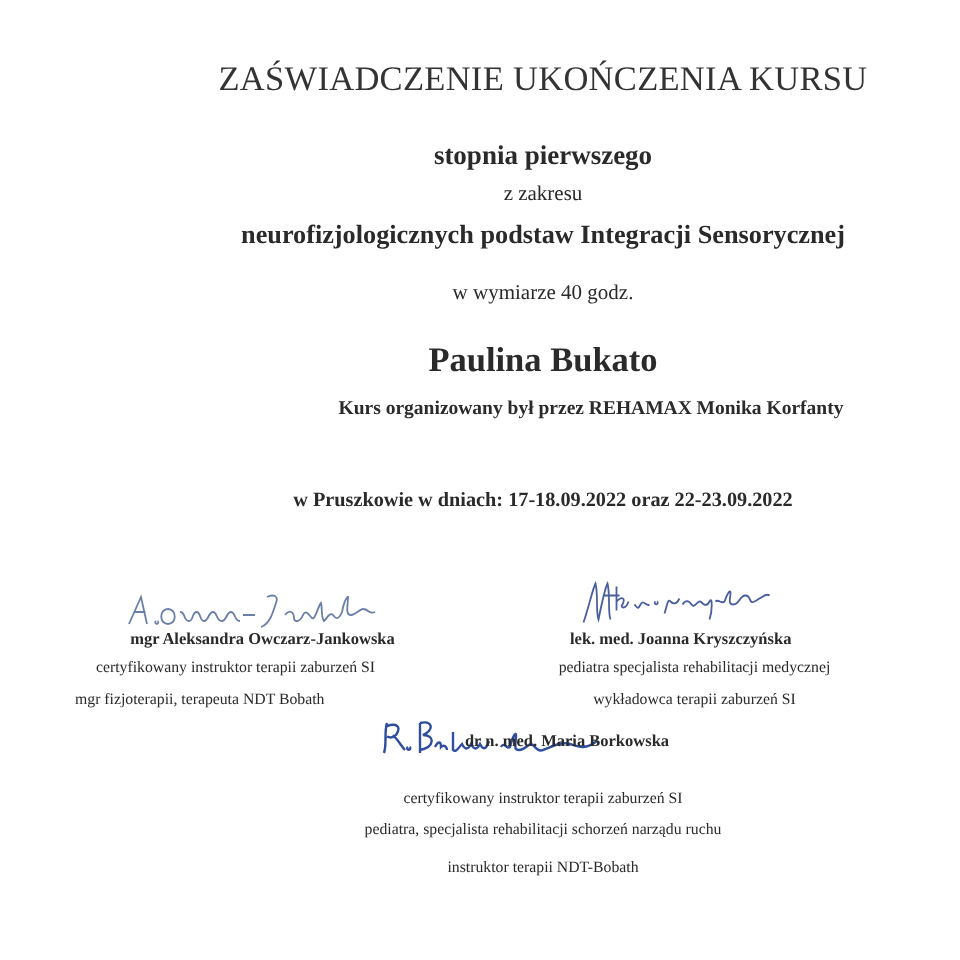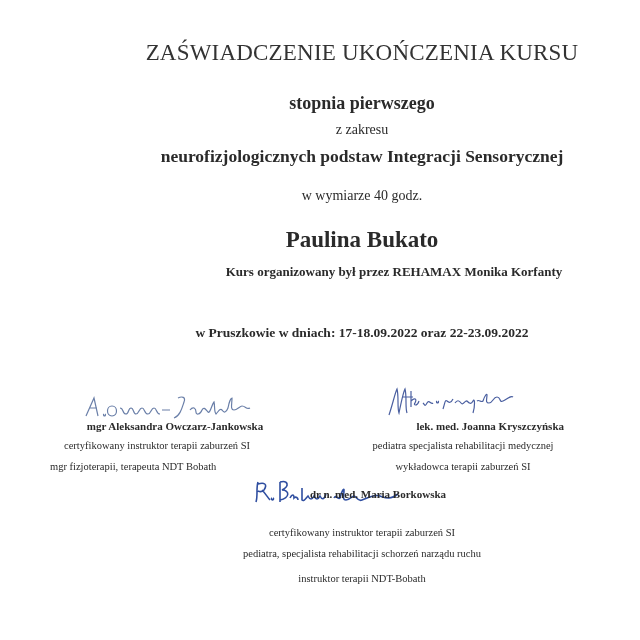--- a/index.html
+++ b/index.html
@@ -45,21 +45,21 @@
     <div class="sname">mgr Aleksandra Owczarz-Jankowska</div>
   </div>
   <div class="abs sdesc" style="left:64px; top:440px;">certyfikowany instruktor terapii zaburzeń SI</div>
   <div class="abs sdesc" style="left:50px; top:461px;">mgr fizjoterapii, terapeuta NDT Bobath</div>
 
   <div class="sig" style="left:385px; top:383px;">
     <svg width="140" height="36" viewBox="0 0 140 36">
       <path d="M4 32 C8 20 10 10 12 6 C14 14 12 24 14 30 C16 20 18 10 20 6 C22 14 20 24 22 30 M18 14 h10 M26 8 v16 M26 18 c4 -4 6 -2 4 2 c-2 2 2 4 4 -2 M38 20 c2 2 2 4 4 0 c2 -4 4 2 6 0 M52 18 a1 1 0 1 0 1 0 M58 26 c2 -6 2 -10 4 -8 c2 2 4 2 6 -2 M70 20 c2 -3 4 -3 6 0 c2 3 4 -3 6 -2 c2 2 4 4 6 0 c2 -4 2 6 0 12 M92 18 c2 -2 4 2 6 0 c2 -6 4 -8 4 -6 c0 4 -2 8 2 8 c4 0 4 -6 8 -6 c4 0 2 6 6 4 c4 -2 8 -6 10 -4" fill="none" stroke="#4a5fa0" stroke-width="1.2"></path>
     </svg>
   </div>
-  <div class="abs sname" style="left:364px; top:420px; width:200px; text-align:right;">lek. med. Joanna Kryszczyńska</div>
+  <div class="abs sname" style="left:380px; top:420px; width:200px; text-align:left;">lek. med. Joanna Kryszczyńska</div>
   <div class="abs sdesc" style="left:340px; top:440px; width:246px; text-align:center;">pediatra specjalista rehabilitacji medycznej</div>
   <div class="abs sdesc" style="left:340px; top:461px; width:246px; text-align:center;">wykładowca terapii zaburzeń SI</div>
 
   <div class="sig" style="left:252px; top:478px;">
     <svg width="160" height="30" viewBox="0 0 160 30">
       <path d="M6 4 C4 10 6 18 4 24 M6 6 c6 -2 10 0 6 6 c-2 2 -4 2 -6 1 M10 12 c4 4 6 8 8 10 M20 20 a1 1 0 1 0 1 0 M28 4 v20 M28 4 c8 -2 10 4 2 8 c8 0 8 8 -2 10 M38 20 c2 -4 4 -4 4 0 c2 -2 4 0 4 2 M50 10 v12 c2 2 4 -2 6 -4 c2 4 4 4 6 0 c2 4 4 4 6 0 c2 4 4 4 6 -2 M82 20 c2 -4 4 2 6 0 c2 -8 4 -10 4 -8 c0 6 -2 10 2 10 c4 0 6 -4 8 -4 c2 0 4 6 8 4 c6 -2 12 -6 18 -4 c6 2 10 4 18 -2" fill="none" stroke="#2f4ea0" stroke-width="1.6"></path>
     </svg>
   </div>
   <div class="abs sname center" style="top:488px;margin-left:16px;">dr n. med. Maria Borkowska</div>
   <div class="abs sdesc center" style="top:527px;">certyfikowany instruktor terapii zaburzeń SI</div>

